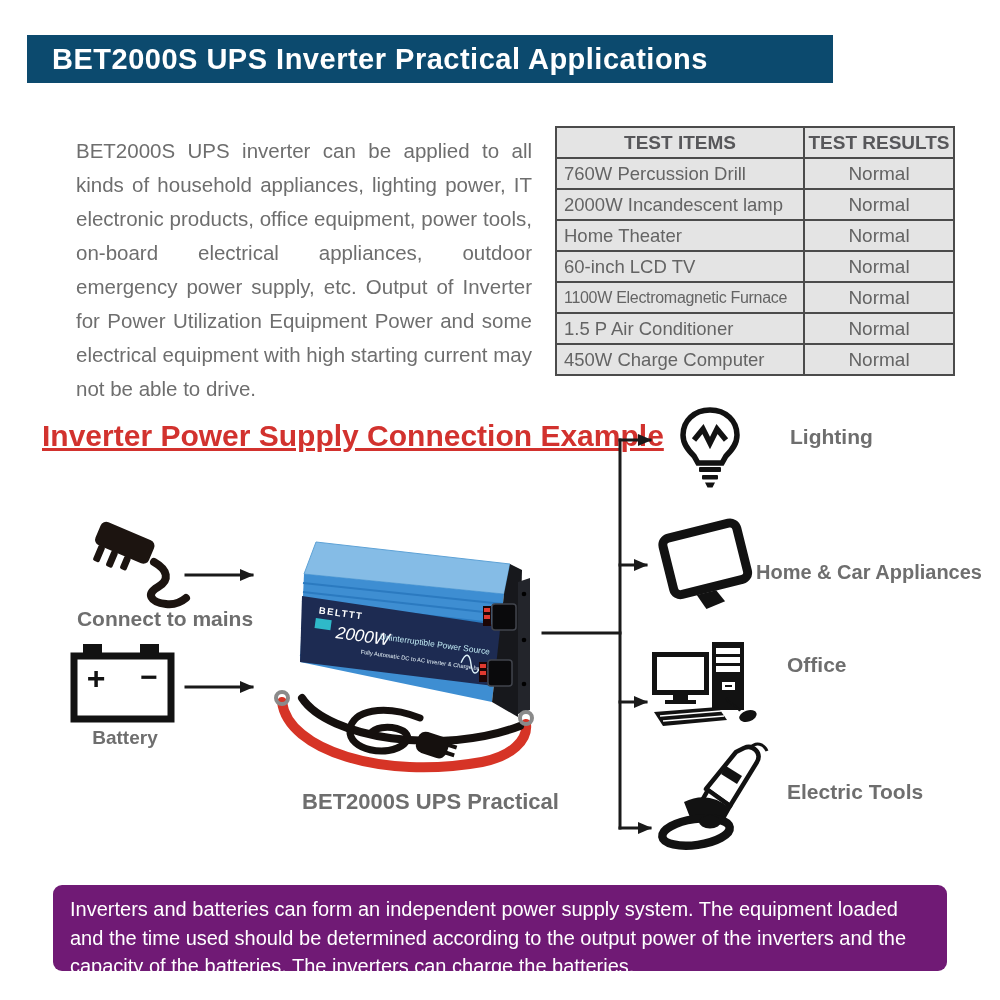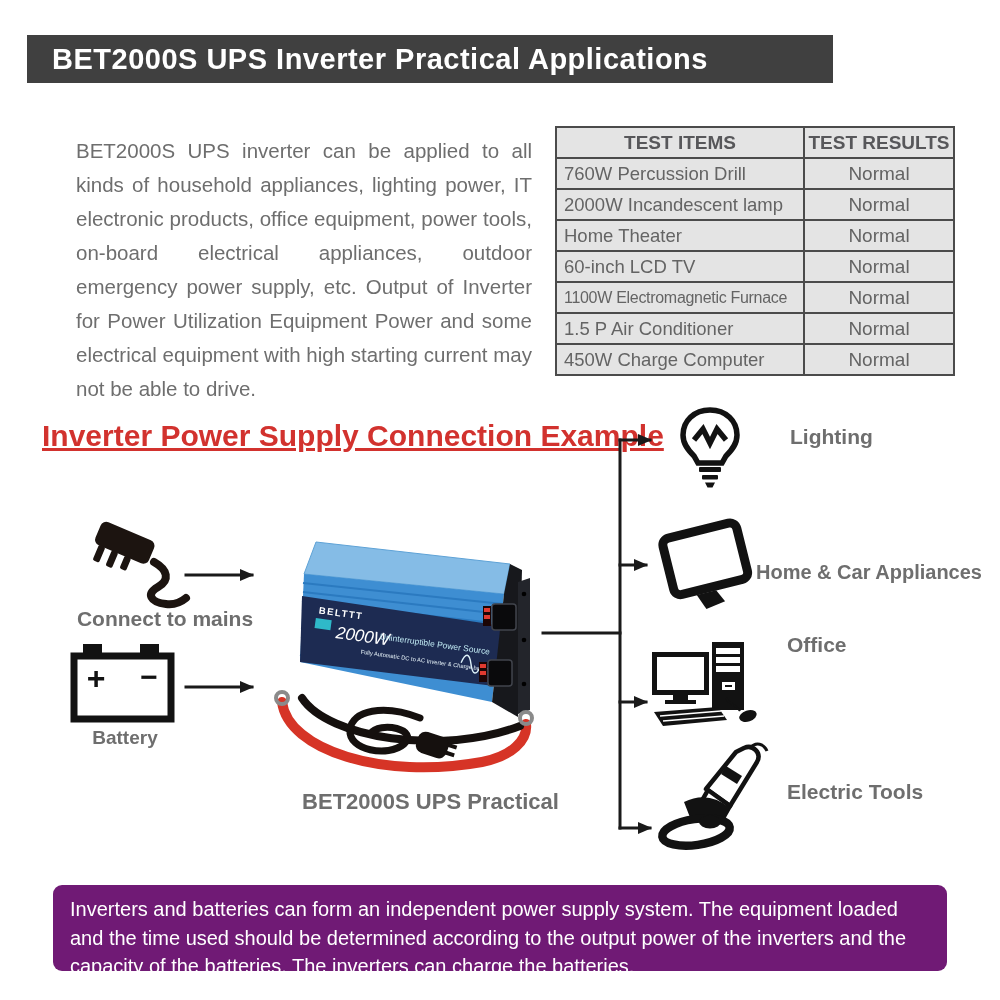--- a/index.html
+++ b/index.html
@@ -1,20 +1,20 @@
 <!DOCTYPE html>
 <html><head>
 <meta charset="utf-8">
 <style>
   html,body{margin:0;padding:0;background:#fff;}
   .page{position:relative;width:1000px;height:1000px;background:#ffffff;overflow:hidden;
         font-family:"Liberation Sans","DejaVu Sans",sans-serif;}
 
   
-  .banner{position:absolute;left:27px;top:35px;width:806px;height:48px;background:#404040;
+  .banner{position:absolute;left:27px;top:35px;width:806px;height:48px;background:#0c4a6e;
           box-sizing:border-box;padding-left:25px;display:flex;align-items:center;}
   .banner span{color:#ffffff;font-size:29px;font-weight:900;letter-spacing:.5px;white-space:nowrap;}
 
   
   .intro{position:absolute;left:60px;top:118px;width:456px;margin:16px;color:#6e6e6e;
          font-size:20.5px;line-height:34px;text-align:justify;}
 
   
   .test-table{position:absolute;left:555px;top:126px;width:398px;border-collapse:collapse;table-layout:fixed;}
   .test-table th,.test-table td{border:2.5px solid #4b4b4b;background:#e4e4e4;height:27px;overflow:hidden;white-space:nowrap;}
@@ -40,21 +40,21 @@
   .grinder-box{left:650px;top:738px;}
   .inverter-box{left:272px;top:512px;}
 
   
   .dlabel{position:absolute;color:#6e6e6e;font-weight:bold;white-space:nowrap;}
   .mains-label{left:55px;top:607px;width:220px;text-align:center;font-size:21px;}
   .battery-label{left:55px;top:727px;width:140px;text-align:center;font-size:19px;}
   .inverter-label{left:278px;top:789px;width:305px;text-align:center;font-size:22px;}
   .load-label-0{left:790px;top:425px;font-size:21px;}
   .load-label-1{left:756px;top:561px;font-size:20px;}
-  .load-label-2{left:787px;top:633px;font-size:21px;}
+  .load-label-2{left:787px;top:653px;font-size:21px;}
   .load-label-3{left:787px;top:780px;font-size:21px;}
 
   
   .footer{position:absolute;left:53px;top:885px;width:894px;height:86px;box-sizing:border-box;
           background:#701a75;border-radius:9px;color:#ffffff;font-size:20px;line-height:28.5px;
           padding:10px 17px;overflow:hidden;}
 </style>
 </head>
 <body>
 

